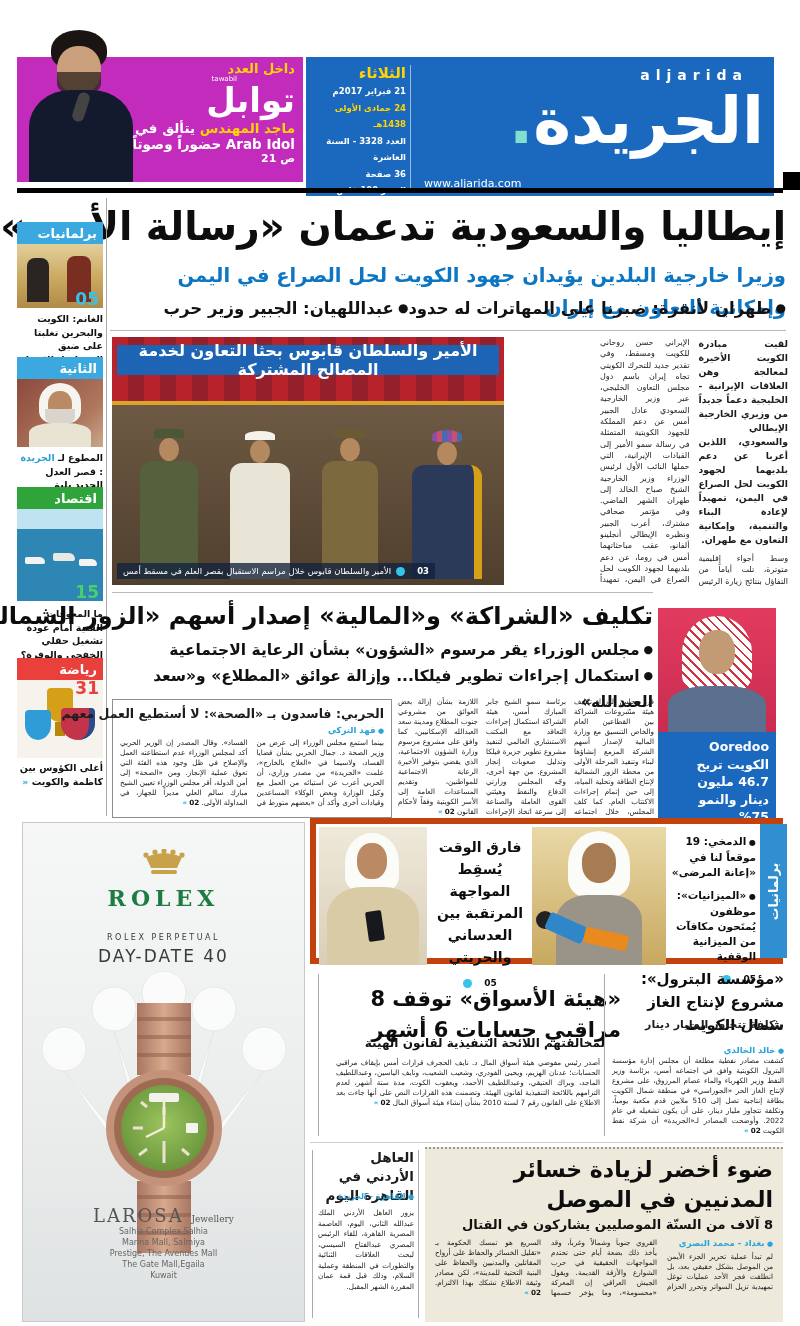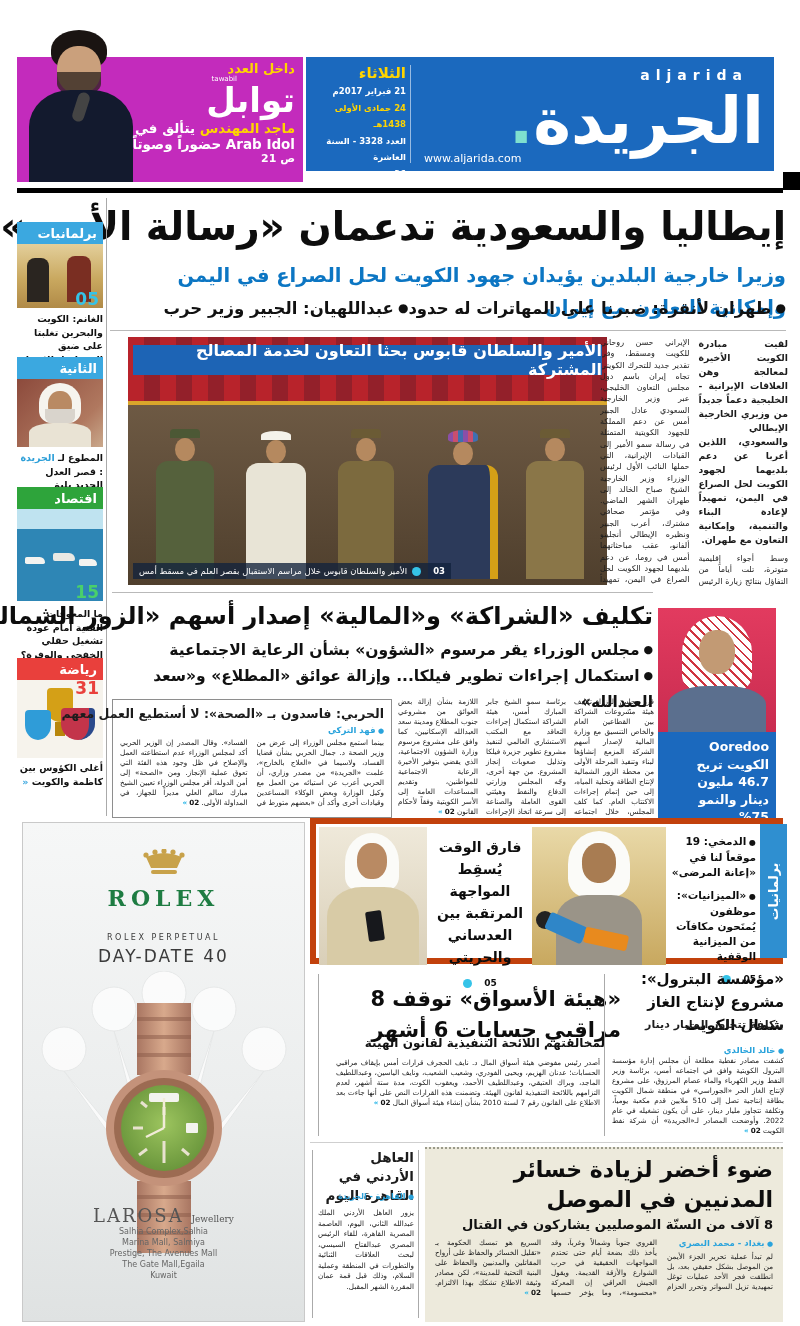--- a/index.html
+++ b/index.html
@@ -2,21 +2,21 @@
 <html lang="ar" dir="rtl"><head>
 <meta charset="utf-8">
 <style>
   html,body{margin:0;padding:0;background:#888;}
   .page{position:relative;width:800px;height:1326px;background:#fff;margin:0 auto;
         font-family:"DejaVu Sans",sans-serif;color:#1c1c1c;overflow:hidden;direction:rtl;}
   .rule-h{position:absolute;background:#b9b9b9;height:1px;}
   .rule-v{position:absolute;background:#aaa;width:1px;}
 
   
-  .masthead{position:absolute;left:306px;top:57px;width:468px;height:114px;background:#1b69be;}
+  .masthead{position:absolute;left:306px;top:57px;width:468px;height:139px;background:#1b69be;}
   .mast-dates{position:absolute;left:8px;top:6px;width:92px;text-align:right;direction:rtl;line-height:16.5px;}
   .mast-day{color:#ffd400;font-weight:bold;font-size:15px;line-height:20px;}
   .mast-line{color:#fff;font-size:8.5px;font-weight:bold;}
   .mast-line.hijri{color:#ffd400;}
   .mast-sep{position:absolute;left:104px;top:8px;bottom:8px;width:1px;background:rgba(255,255,255,.55);}
   .mast-latin{position:absolute;right:26px;top:10px;color:#fff;font-size:14px;letter-spacing:6px;font-weight:bold;direction:ltr;}
   .mast-arabic{position:absolute;right:10px;top:18px;color:#fff;font-size:64px;font-weight:bold;line-height:92px;white-space:nowrap;}
   .mast-dot{color:#7fe0cf;}
   .mast-site{position:absolute;left:118px;bottom:6px;color:#fff;font-size:11px;direction:ltr;}
   .black-rule{position:absolute;left:17px;top:188px;width:766px;height:5px;background:#000;}
@@ -50,22 +50,22 @@
   
   .side-head{position:absolute;left:17px;width:86px;height:22px;color:#fff;font-weight:bold;font-size:13px;
              display:flex;align-items:center;padding-right:6px;box-sizing:border-box;}
   .side-photo{position:absolute;left:17px;width:86px;overflow:hidden;}
   .side-page{position:absolute;bottom:0;right:4px;font-size:17px;font-weight:bold;line-height:17px;}
   .side-cap{position:absolute;left:17px;width:86px;text-align:right;font-size:9.5px;font-weight:bold;line-height:13.5px;color:#111;}
   .side-cap::after{content:" «";color:#3ba8e0;font-weight:bold;}
   .brand-blue{color:#2d9fd8;}
 
   
-  .main-photo{position:absolute;left:128px;top:337px;width:479px;height:248px;overflow:hidden;
-      background:linear-gradient(180deg,#8d1e26 0,#8d1e26 64px,#6e5a44 64px,#4f3f2d 100%);}
+  .main-photo{position:absolute;left:112px;top:337px;width:392px;height:248px;overflow:hidden;
+      background:linear-gradient(180deg,#8d1e26 0,#8d1e26 64px,#6e5a44 64px,#4f3f2d 100%);text-align:center;}
   .canopy{position:absolute;top:0;left:0;right:0;height:64px;
       background:repeating-linear-gradient(90deg,#b8232b 0 16px,#93202a 16px 32px);border-bottom:4px solid #d9a62b;}
   .photo-headline{position:absolute;top:8px;left:5px;right:5px;height:30px;background:#1d64b5;color:#fff;
       font-weight:bold;font-size:16px;display:flex;align-items:center;justify-content:center;z-index:5;}
   .fig{position:absolute;bottom:6px;display:flex;flex-direction:column;align-items:center;z-index:2;}
   .fig .cap{width:30px;height:9px;border-radius:4px 4px 0 0;}
   .fig .face{width:20px;height:23px;border-radius:50%;background:#b5895f;}
   .fig .bod{border-radius:12px 12px 0 0;}
   .photo-cap{position:absolute;left:5px;bottom:6px;height:16px;background:rgba(18,35,60,.78);color:#fff;
       font-size:8.5px;display:flex;align-items:center;gap:5px;padding:0 6px;z-index:6;}

